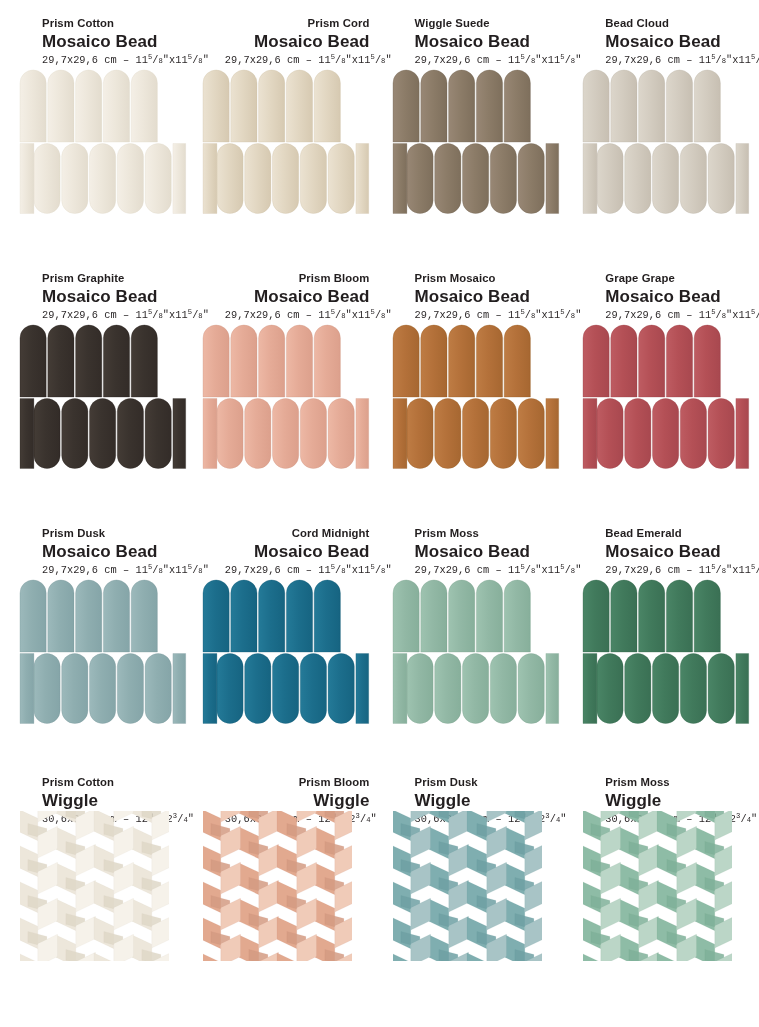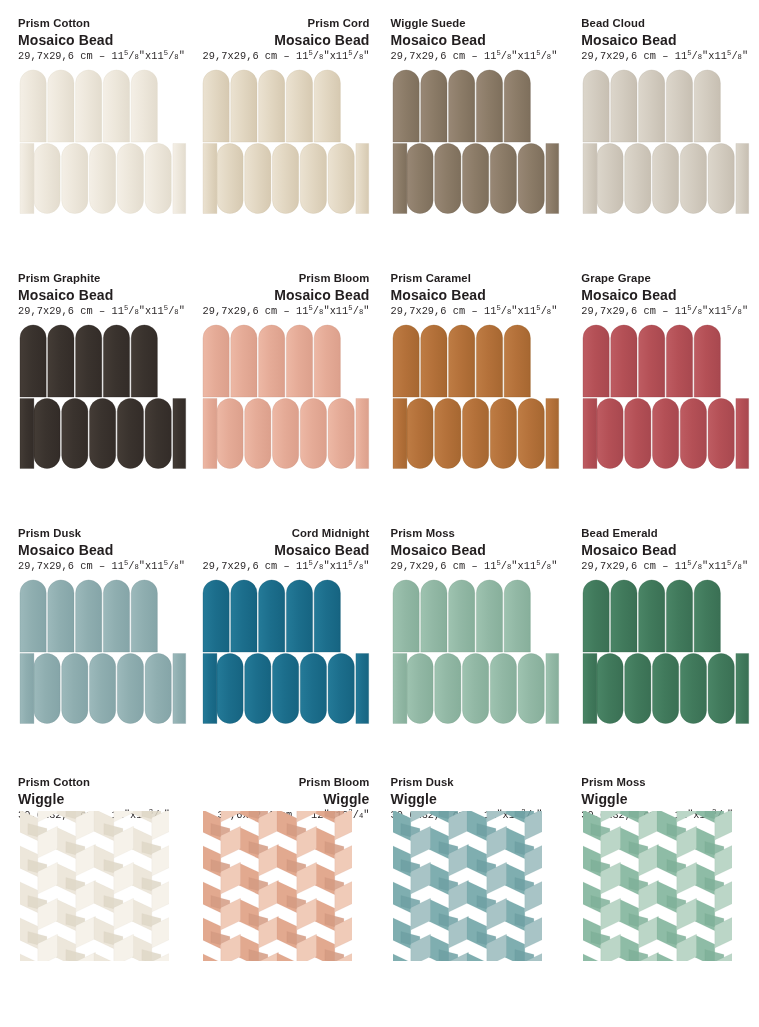--- a/index.html
+++ b/index.html
@@ -35,31 +35,32 @@
     box-sizing: border-box;
     padding: 16px 10px 0 18px;
   }
   .cell.col1 { padding-left: 18px; }
   .cell.col2 { padding-left: 11px; text-align: right; }
   .cell.col3 { padding-left: 11px; }
   .cell.col4 { padding-left: 12px; }
 
   .caption {
     line-height: 1.32;
+    margin-left: 24px;
     -webkit-font-smoothing: antialiased;
   }
   .name {
     font-size: 11.3px;
     font-weight: 600;
     letter-spacing: .1px;
     color: #221e1f;
     white-space: nowrap;
   }
   .series {
-    font-size: 14px;
+    font-size: 17px;
     font-weight: 600;
     letter-spacing: .1px;
     color: #221e1f;
     white-space: nowrap;
   }
   .dims {
     font-size: 10.3px;
     font-weight: 400;
     letter-spacing: .05px;
     color: #2b2728;
@@ -275,21 +276,21 @@
             <path d="M 71.5 88.6 A 13.1 13.1 0 0 1 97.7 88.6 L 97.7 132.4 A 13.1 13.1 0 0 1 71.5 132.4 Z" fill="url(#bg-prism-bloom-bead)" stroke="#CE9481" stroke-width="0.55" stroke-opacity="0.55"></path>
             <path d="M 99.30000000000001 88.6 A 13.1 13.1 0 0 1 125.50000000000001 88.6 L 125.50000000000001 132.4 A 13.1 13.1 0 0 1 99.30000000000001 132.4 Z" fill="url(#bg-prism-bloom-bead)" stroke="#CE9481" stroke-width="0.55" stroke-opacity="0.55"></path>
             <path d="M 127.10000000000001 88.6 A 13.1 13.1 0 0 1 153.3 88.6 L 153.3 132.4 A 13.1 13.1 0 0 1 127.10000000000001 132.4 Z" fill="url(#bg-prism-bloom-bead)" stroke="#CE9481" stroke-width="0.55" stroke-opacity="0.55"></path>
             <path d="M 2 75.5 L 15.9 75.5 L 15.9 145.5 L 2 145.5 Z" fill="url(#bg-prism-bloom-bead)" stroke="#CE9481" stroke-width="0.55" stroke-opacity="0.45"></path>
             <path d="M 154.9 75.5 L 167.68800000000002 75.5 L 167.68800000000002 145.5 L 154.9 145.5 Z" fill="url(#bg-prism-bloom-bead)" stroke="#CE9481" stroke-width="0.55" stroke-opacity="0.45"></path>
           </svg>
         </div>
       </div>
       <div class="cell col3">
         <div class="caption">
-          <div class="name">Prism Caramel</div>
+          <div class="name">Prism Mosaico</div>
           <div class="series">Mosaico Bead</div>
           <div class="dims">29,7x29,6 cm – 11<sup>5</sup><span class="sl">/</span><sub>8</sub>ʺx11<sup>5</sup><span class="sl">/</span><sub>8</sub>ʺ</div>
         </div>
         <div class="swatch">
           <svg width="148" height="150" viewBox="0 0 148 150">
             <defs>
               <linearGradient id="bg-prism-caramel-bead" x1="0" y1="0" x2="1" y2="0">
                 <stop offset="0" stop-color="#BE7C44"></stop>
                 <stop offset="0.45" stop-color="#B4713A"></stop>
                 <stop offset="1" stop-color="#A66731"></stop>

